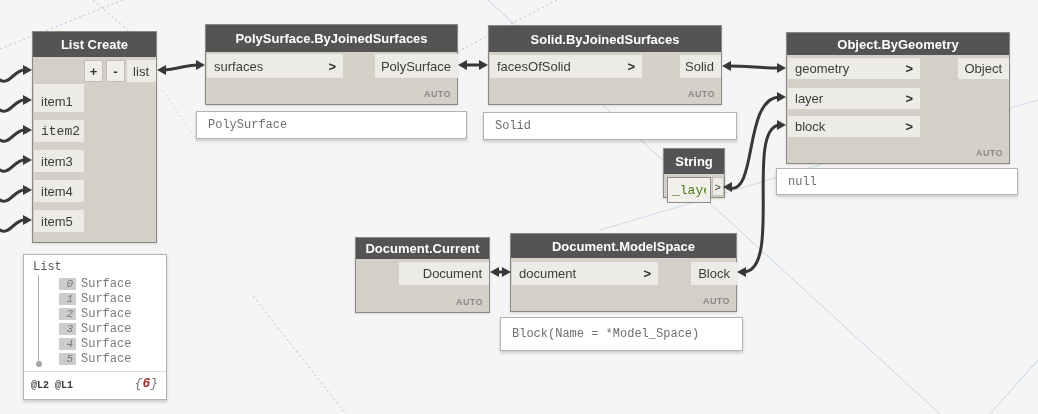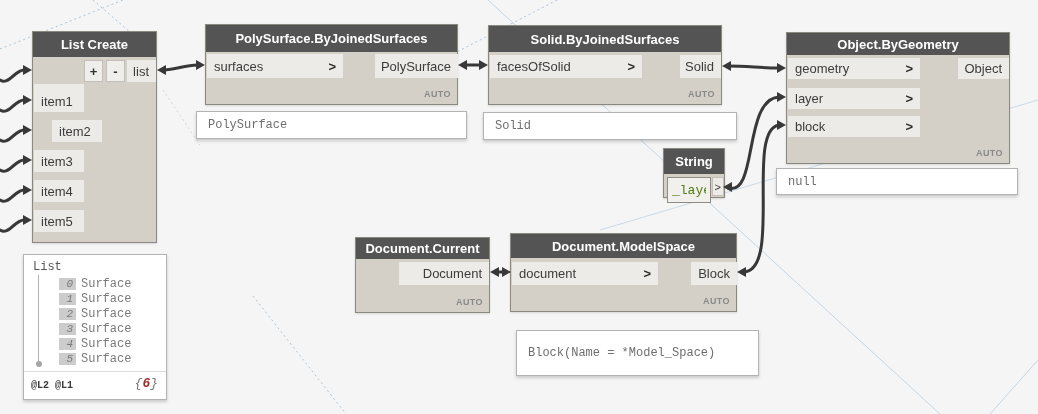--- a/index.html
+++ b/index.html
@@ -62,21 +62,21 @@
   </svg>
 
   <div class="node" style="left:32px;top:31px;width:125px;height:212px;">
     <div class="hdr">List Create</div>
     <div class="cell" style="left:1px;top:28px;width:50px;height:22px;margin-top:24px;">
         <span>item0</span>
       </div>
     <div class="cell" style="left:1px;top:58px;width:50px;height:22px;">
         <span>item1</span>
       </div>
-    <div class="cell" style="left:19px;top:88px;width:50px;height:22px;">
+    <div class="cell" style="left:1px;top:88px;width:50px;height:22px;font-family:Liberation Mono, monospace;">
         <span>item2</span>
       </div>
     <div class="cell" style="left:1px;top:118px;width:50px;height:22px;">
         <span>item3</span>
       </div>
     <div class="cell" style="left:1px;top:148px;width:50px;height:22px;">
         <span>item4</span>
       </div>
     <div class="cell" style="left:1px;top:178px;width:50px;height:22px;">
         <span>item5</span>
@@ -162,21 +162,21 @@
 
   <div class="bubble" style="left:196px;top:111px;width:271px;height:28px;">
       <span>PolySurface</span>
     </div>
   <div class="bubble" style="left:483px;top:112px;width:254px;height:28px;">
       <span>Solid</span>
     </div>
   <div class="bubble" style="left:776px;top:168px;width:242px;height:27px;">
       <span>null</span>
     </div>
-  <div class="bubble" style="left:500px;top:330px;width:243px;height:46px;margin-left:16px;">
+  <div class="bubble" style="left:500px;top:317px;width:243px;height:34px;">
       <span>Block(Name = *Model_Space)</span>
     </div>
 
   <div class="listbub" style="left:23px;top:254px;width:144px;height:146px;">
     <div class="lp-body">
       <div class="lp-root">List</div>
       <div class="lp-line"></div>
       <div class="lp-dot"></div>
       <div class="lp-row" style="left:35px;top:22px;">
           <span class="lp-idx">0</span>

